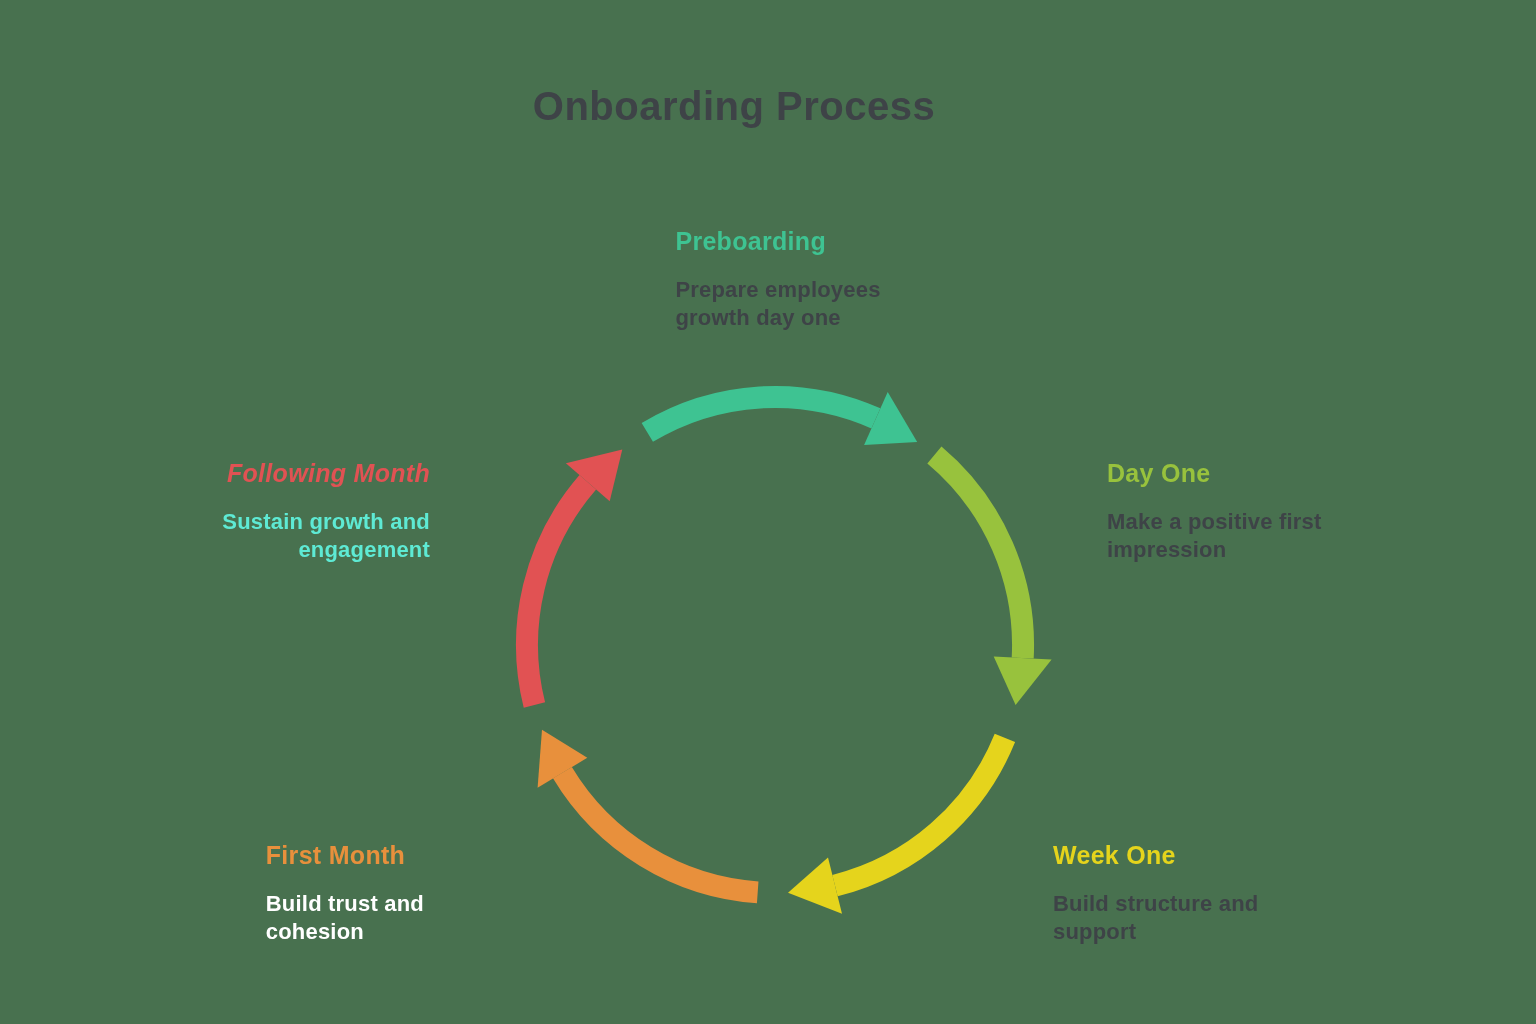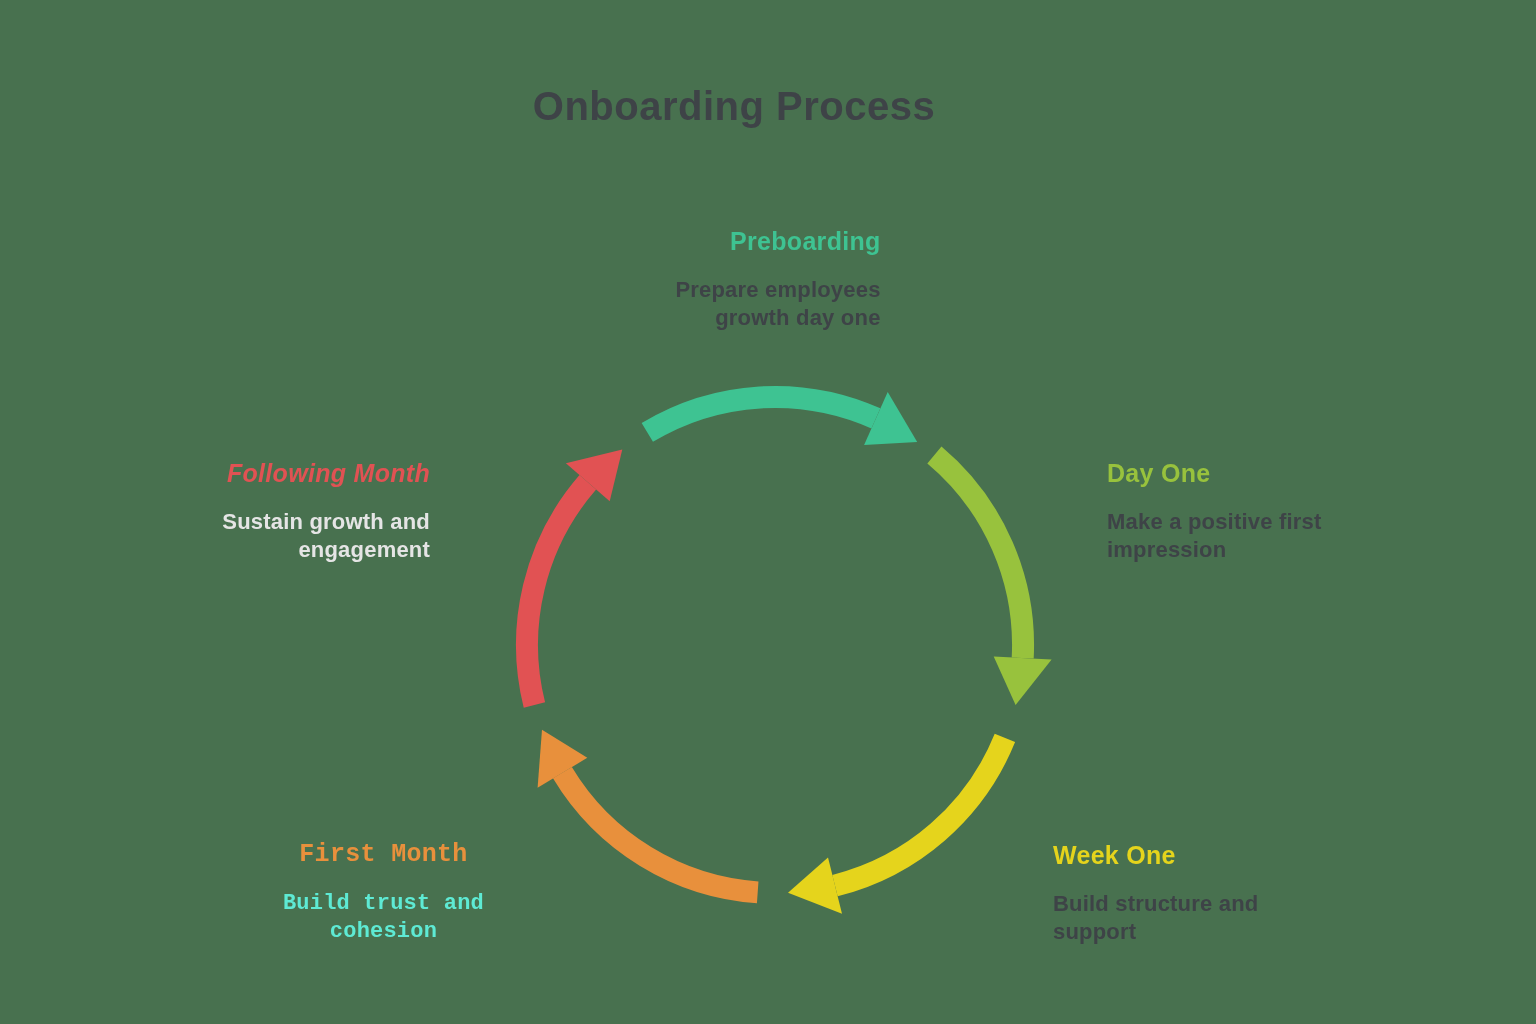--- a/index.html
+++ b/index.html
@@ -51,37 +51,36 @@
     font-size: 22px;
     font-weight: 700;
     line-height: 28px;
     letter-spacing: 0.2px;
     margin-top: 20px;
   }
   .pos-preboarding {
     left: 778px;
     top: 226px;
     transform: translateX(-50%);
-    text-align: right;
+    text-align: left;
   }
   .pos-day-one {
     left: 1107px;
     top: 458px;
     text-align: left;
   }
   .pos-week-one {
     left: 1053px;
     top: 840px;
     text-align: left;
   }
   .pos-first-month {
-    right: 1052px;
+    right: 1112px;
     top: 840px;
-    text-align: center;
-    font-family: Liberation Mono, monospace;
+    text-align: left;
   }
   .pos-following-month {
     right: 1106px;
     top: 458px;
     text-align: right;
   }
 </style>
 </head>
 <body style="background: rgb(72, 113, 79);">
 
@@ -121,27 +120,27 @@
   <div class="step pos-week-one">
     <div class="step-title" style="color: rgb(229, 212, 28);">Week One</div>
     <div class="step-desc" style="color: rgb(62, 67, 71);">
       <span>Build structure and</span><br>
       <span>support</span>
     </div>
   </div>
 
   <div class="step pos-first-month">
     <div class="step-title" style="color: rgb(232, 144, 60);">First Month</div>
-    <div class="step-desc" style="color: #5eead4;">
+    <div class="step-desc" style="color: #ffffff;">
       <span>Build trust and</span><br>
       <span>cohesion</span>
     </div>
   </div>
 
   <div class="step pos-following-month">
     <div class="step-title" style="color: rgb(225, 82, 83); font-style: italic;">Following Month</div>
-    <div class="step-desc" style="color: #e5e5e5;">
+    <div class="step-desc" style="color: #5eead4;">
       <span>Sustain growth and</span><br>
       <span>engagement</span>
     </div>
   </div>
 
 </div>
 
 </body></html>

